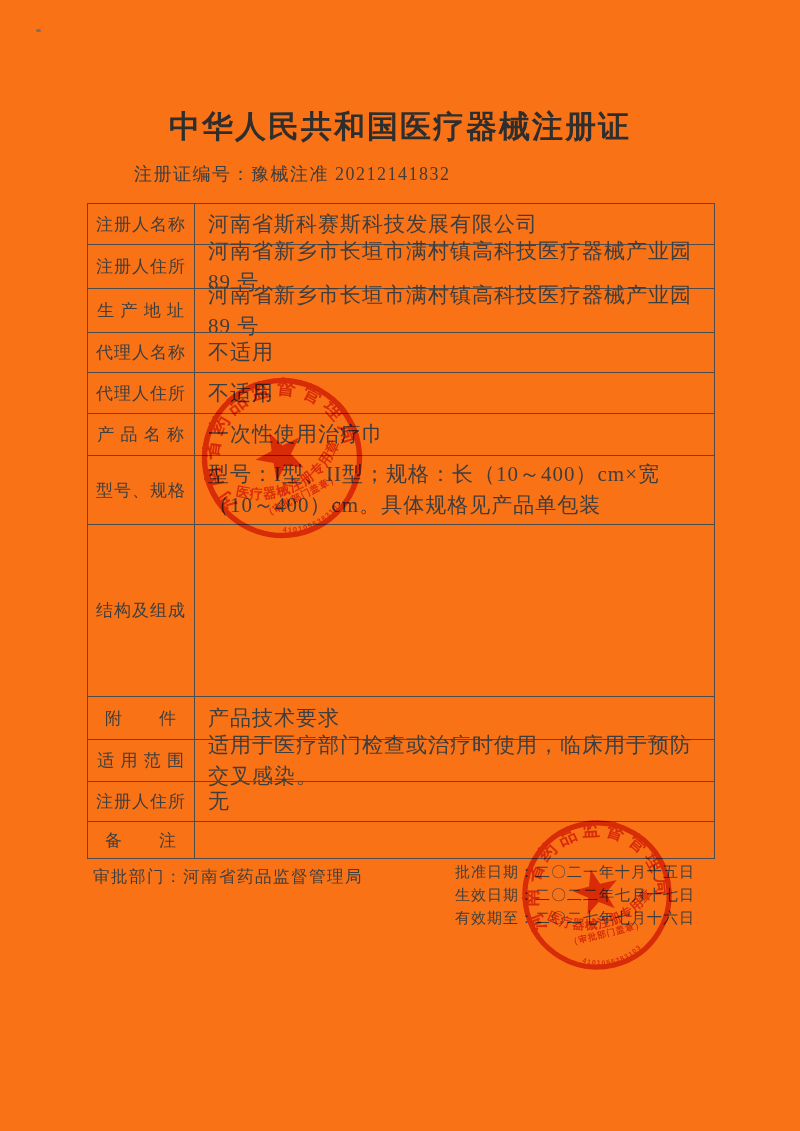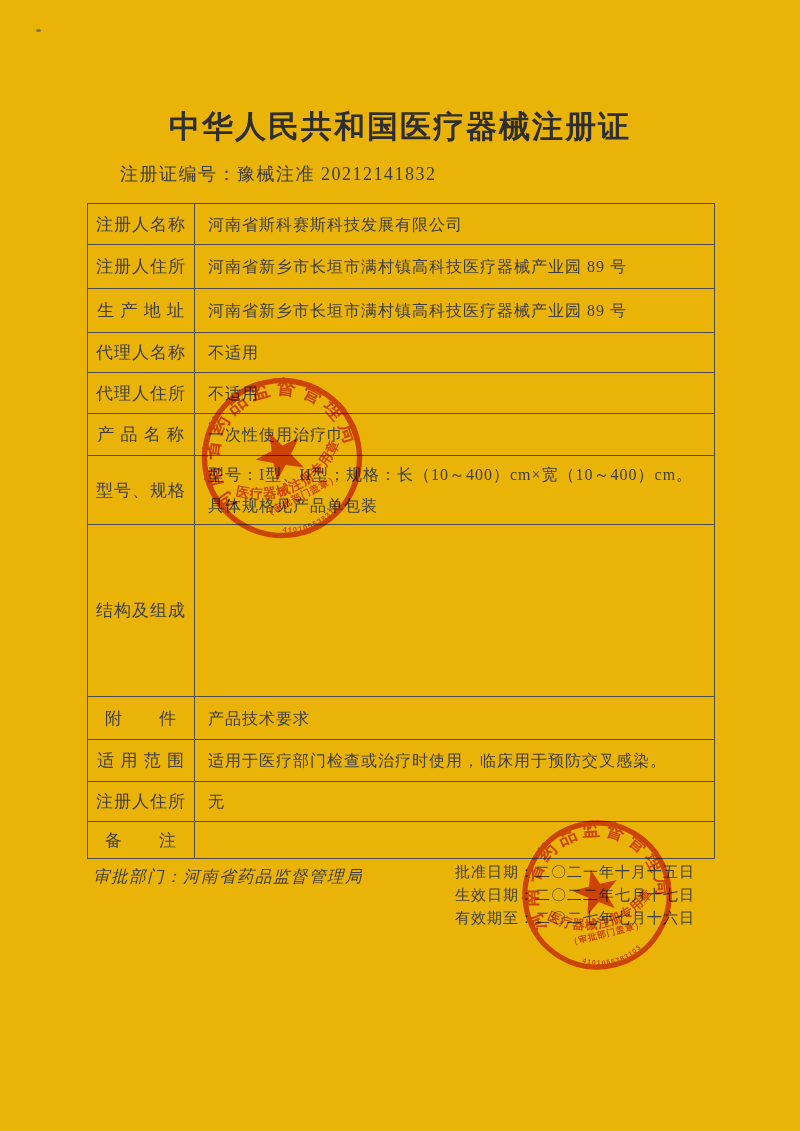--- a/index.html
+++ b/index.html
@@ -1,34 +1,34 @@
 <!DOCTYPE html>
 <html><head>
 <meta charset="utf-8">
 <style>
   html,body{margin:0;padding:0;background:#e8e8e8;}
   #page{
     position:relative;
     width:800px;height:1131px;
     margin:0 auto;
-    background:#eab308;
+    background:#f97316;
     overflow:hidden;
     font-family:"Liberation Serif","DejaVu Serif",serif;
     color:#3b3b3b;
   }
   .speck{position:absolute;left:36px;top:29px;width:5px;height:3px;background:#6a6a6a;border-radius:2px;opacity:.8;}
 
   .title{
     position:absolute;top:106px;left:0;width:100%;
     text-align:center;
     font-family:"Liberation Sans","DejaVu Sans",sans-serif;
     font-weight:bold;font-size:31px;letter-spacing:2px;color:#2e2e2e;
   }
   .cert-line{
-    position:absolute;top:162px;left:120px;
+    position:absolute;top:162px;left:134px;
     font-size:18px;letter-spacing:1.5px;color:#3e3e3e;
   }
 
   .cert-table{
     position:absolute;left:87px;top:203px;width:628px;
     border:1px solid #4d4d4d;
     box-sizing:border-box;
     display:flex;flex-direction:column;
   }
   .trow{display:flex;box-sizing:border-box;border-top:1px solid #4d4d4d;}
@@ -37,41 +37,41 @@
     width:107px;flex:0 0 107px;box-sizing:border-box;
     border-right:1px solid #4d4d4d;
     display:flex;align-items:center;justify-content:center;
     text-align:center;
     font-size:17px;letter-spacing:1px;color:#3e3e3e;
     padding:2px 4px;
   }
   .tvalue{
     flex:1;box-sizing:border-box;
     display:flex;align-items:center;
-    font-size:16px;letter-spacing:1px;line-height:31px;color:#3e3e3e;
+    font-size:21px;letter-spacing:1px;line-height:31px;color:#3e3e3e;
     padding:3px 10px 3px 13px;
   }
   
   .trow:nth-child(1){height:40px}
   .trow:nth-child(2){height:44px}
   .trow:nth-child(3){height:44px}
   .trow:nth-child(4){height:40px}
   .trow:nth-child(5){height:41px}
   .trow:nth-child(6){height:42px}
   .trow:nth-child(7){height:69px}
   .trow:nth-child(8){height:172px}
   .trow:nth-child(9){height:43px}
   .trow:nth-child(10){height:42px}
   .trow:nth-child(11){height:40px}
   .trow:nth-child(12){height:37px}
   .trow:nth-child(8) .tvalue{align-items:flex-start;padding-top:40px;}
 
   .approval-line{
     position:absolute;left:93px;top:866px;
-    font-size:16.5px;letter-spacing:1.5px;color:#3e3e3e;font-style:italic;
+    font-size:16.5px;letter-spacing:1.5px;color:#3e3e3e;
   }
   .dates{
     position:absolute;left:455px;top:861px;
     font-size:15px;letter-spacing:1px;color:#3e3e3e;
   }
   .date-line{line-height:23px;white-space:nowrap;}
 
   .stamp{position:absolute;mix-blend-mode:multiply;opacity:.85;pointer-events:none;}
   .stamp-mid{left:196px;top:372px;width:172px;height:172px;transform:rotate(-27deg);}
   .stamp-bot{left:517px;top:815px;width:160px;height:160px;transform:rotate(-14deg);}

